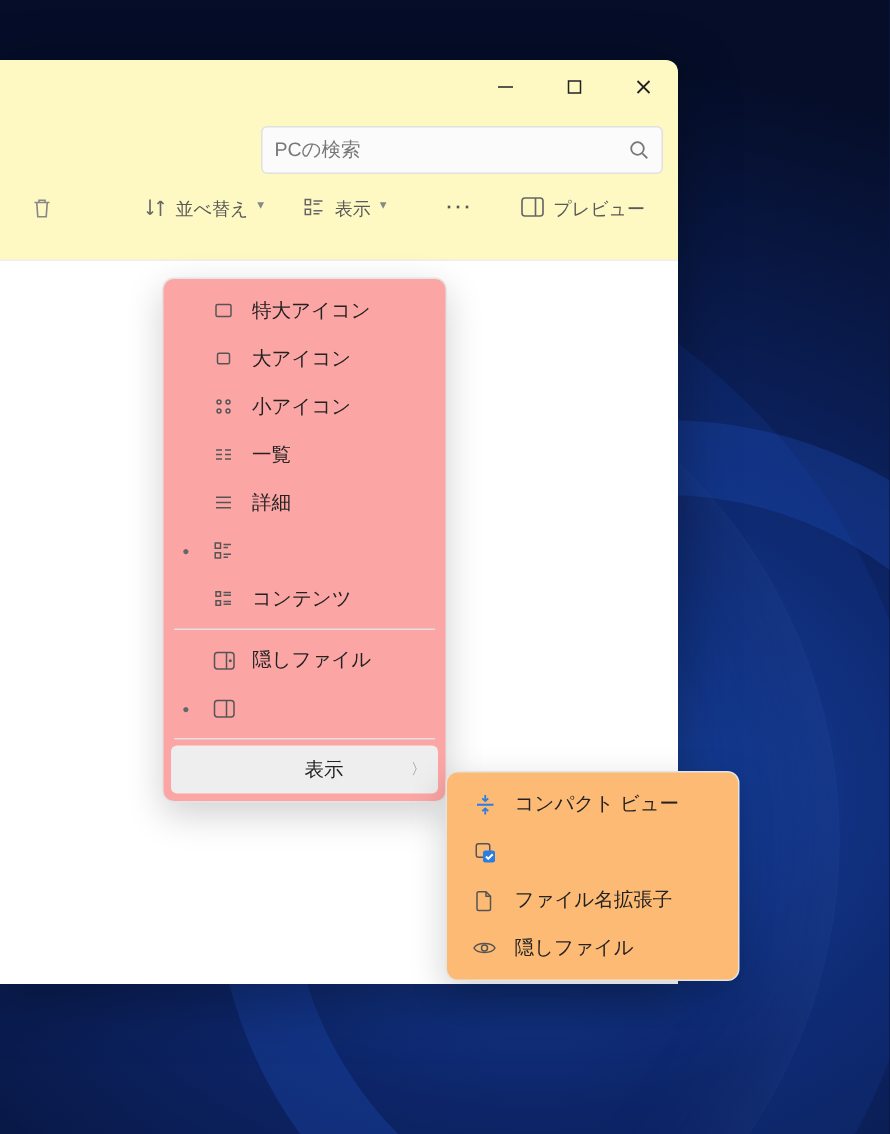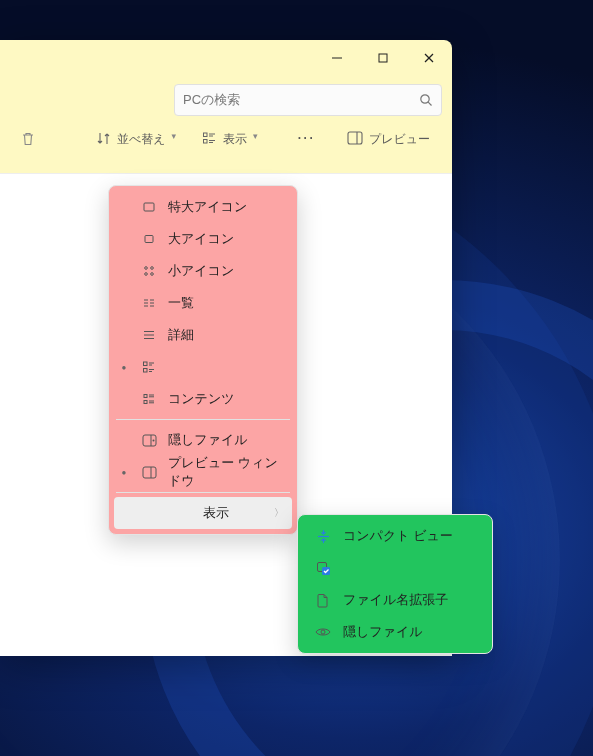--- a/index.html
+++ b/index.html
@@ -129,21 +129,21 @@
   .menu-item .lbl { flex: 1; }
   .menu-item .arrow { color: #888; font-size: 10px; }
   .menu-sep {
     height: 1px; background: #e2e2e2; margin: 4px 2px;
   }
   
   .submenu {
     position: absolute;
     left: 297px; top: 514px;
     width: 196px;
-    background: #22c55e;
+    background: #fdba74;
     border: 1px solid #e4e4e4;
     border-radius: 8px;
     box-shadow: 0 8px 24px rgba(0,0,0,0.18);
     padding: 5px;
     z-index: 30;
     font-size: 13px;
   }
   .submenu .menu-item { padding-left: 10px; }
   .submenu .mic { width: 20px; }
   svg { display: block; }
@@ -333,21 +333,20 @@
     <span class="lbl">隠しファイル</span>
   </div>
   <div class="menu-item">
     <span class="bullet">●</span>
     <span class="mic">
         <svg width="15" height="13" viewBox="0 0 15 13">
           <rect x="1" y="1" width="13" height="11" rx="2" fill="none" stroke="#555"></rect>
           <line x1="9" y1="1" x2="9" y2="12" stroke="#555"></line>
         </svg>
       </span>
-    <span class="lbl">プレビュー ウィンドウ</span>
   </div>
   <div class="menu-sep"></div>
   <div class="menu-item hover">
     <span class="bullet"></span>
     <span class="mic"></span>
     <span class="lbl" style="text-align:center">表示</span>
     <span class="arrow">〉</span>
   </div>
 </div>
 

